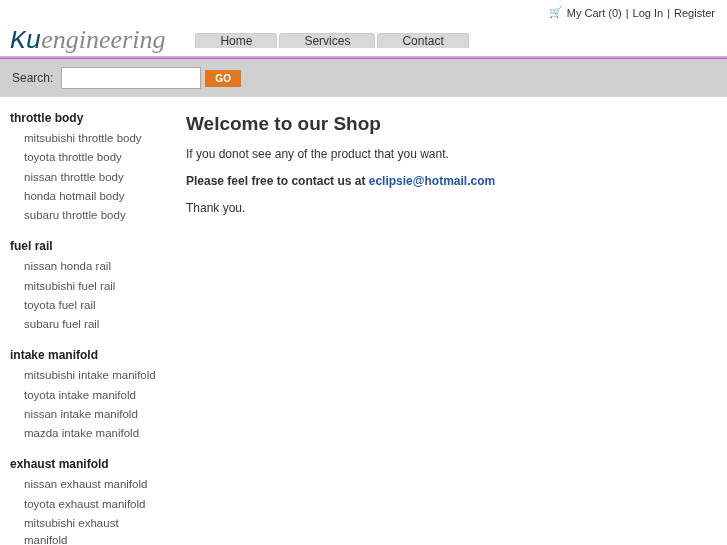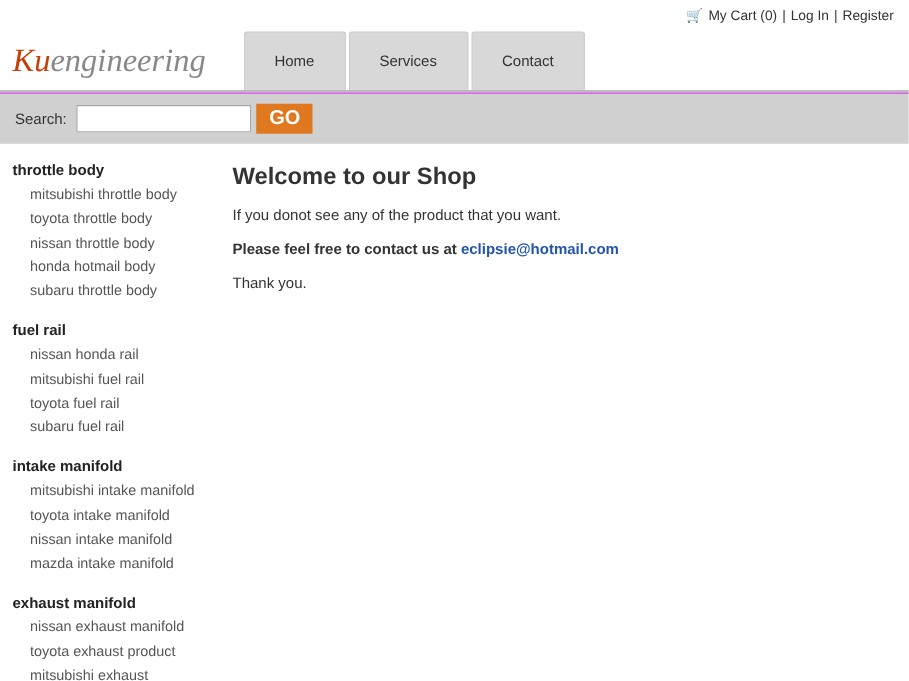--- a/index.html
+++ b/index.html
@@ -32,21 +32,21 @@
       min-width: 120px;
     }
     .logo span { color: #555; }
 
     nav {
       display: flex;
       align-items: flex-end;
       margin-left: 10px;
     }
     .nav-tab {
-      padding: 16px 24px;
+      padding: 0 24px;
       background: #d8d8d8;
       border: 1px solid #ccc;
       border-bottom: none;
       font-size: 12px;
       cursor: pointer;
       color: #333;
       margin-right: 2px;
       border-radius: 3px 3px 0 0;
     }
 
@@ -64,21 +64,21 @@
       padding: 3px 5px;
       border: 1px solid #aaa;
       font-size: 12px;
       background: #fff;
     }
     .search-bar button {
       background: #e07820;
       color: #fff;
       border: none;
       padding: 3px 10px;
-      font-size: 16px;
+      font-size: 10px;
       cursor: pointer;
       margin-left: 4px;
       font-weight: bold;
     }
 
     
     .body-layout {
       display: flex;
       padding: 10px;
     }
@@ -143,21 +143,21 @@
   <a href="#">My Cart (0)</a>
   <span> | </span>
   <a href="#">Log In</a>
   <span> | </span>
   <a href="#">Register</a>
 </div>
 
 <div class="nav-wrapper">
   <div class="header-main">
     <div class="logo">
-      <em><span style="color:#c2410c;">Ku</span><span style="color:#888;">engineering</span></em>
+      <em><span style="color:#0c4a6e;font-family:Liberation Mono, monospace;">Ku</span><span style="color:#888;">engineering</span></em>
     </div>
     <nav>
       <div class="nav-tab">Home</div>
       <div class="nav-tab">Services</div>
       <div class="nav-tab">Contact</div>
     </nav>
   </div>
 </div>
 
 <div class="search-bar">
@@ -181,21 +181,21 @@
       <div class="sidebar-item">mitsubishi fuel rail</div>
       <div class="sidebar-item">toyota fuel rail</div>
       <div class="sidebar-item">subaru fuel rail</div>
       <div class="sidebar-category-title">intake manifold</div>
       <div class="sidebar-item">mitsubishi intake manifold</div>
       <div class="sidebar-item">toyota intake manifold</div>
       <div class="sidebar-item">nissan intake manifold</div>
       <div class="sidebar-item">mazda intake manifold</div>
       <div class="sidebar-category-title">exhaust manifold</div>
       <div class="sidebar-item">nissan exhaust manifold</div>
-      <div class="sidebar-item">toyota exhaust product</div>
+      <div class="sidebar-item">toyota exhaust manifold</div>
       <div class="sidebar-item">mitsubishi exhaust manifold</div>
     </div>
 
   <div class="main-content">
     <h2>Welcome to our Shop</h2>
     <p>If you donot see any of the product that you want.</p>
     <p class="bold-line">
       <span>Please feel free to contact us at </span><a class="email-link" href="#">eclipsie@hotmail.com</a>
     </p>
     <p>Thank you.</p>

